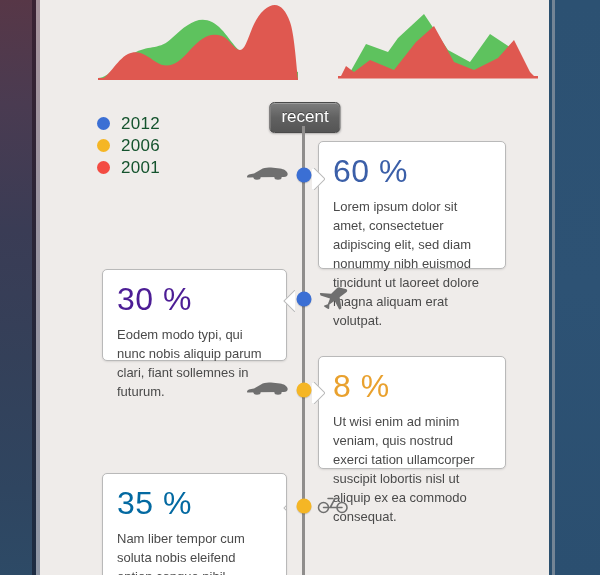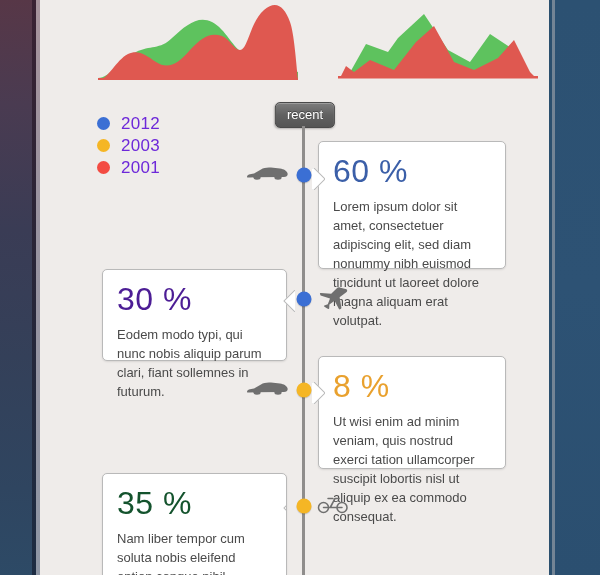--- a/index.html
+++ b/index.html
@@ -28,28 +28,28 @@
   
   .charts{position:absolute;left:0;top:0;width:512px;height:92px;}
   .chart{position:absolute;top:0;}
   .chart-left{left:58px;}
   .chart-right{left:298px;}
 
   
   .legend{position:absolute;left:57px;top:112px;}
   .legend-row{display:flex;align-items:center;height:22px;}
   .legend-dot{width:13px;height:13px;border-radius:50%;margin-right:11px;flex:0 0 auto;}
-  .legend-label{font-size:17px;color:#6d28d9;letter-spacing:.3px;line-height:1;}
+  .legend-label{font-size:17px;color:#14532d;letter-spacing:.3px;line-height:1;}
 
   
   .axis{position:absolute;left:262px;top:135px;width:3px;height:440px;background:#8f8d8c;}
   .axis-top{position:absolute;left:262px;top:126px;width:3px;height:14px;background:#8f8d8c;}
 
   .recent-badge{position:absolute;left:265px;top:102px;transform:translateX(-50%);
-    padding:4px 11px 5px;border-radius:5px;color:#fff;font-size:13px;
+    padding:4px 11px 5px;border-radius:5px;color:#fff;font-size:17px;
     background:linear-gradient(to bottom,#7d7d7d 0%,#616161 50%,#555555 100%);
     border:1px solid #4a4a4a;
     box-shadow:inset 0 1px 0 rgba(255,255,255,.25),0 1px 2px rgba(0,0,0,.25);
     text-shadow:0 -1px 0 rgba(0,0,0,.35);white-space:nowrap;}
 
   .node{position:absolute;left:263.5px;width:15px;height:15px;border-radius:50%;
     transform:translate(-50%,-50%);box-shadow:0 1px 1px rgba(0,0,0,.18);}
 
   .mode-icon{position:absolute;transform:translateY(-50%);color:#6f6f6f;}
 
@@ -100,21 +100,21 @@
 
     </div>
 
     <div class="legend">
       <div class="legend-row">
         <span class="legend-dot" style="background:#3b6fd4"></span>
         <span class="legend-label">2012</span>
       </div>
       <div class="legend-row">
         <span class="legend-dot" style="background:#f5b625"></span>
-        <span class="legend-label">2003</span>
+        <span class="legend-label">2006</span>
       </div>
       <div class="legend-row">
         <span class="legend-dot" style="background:#f34b42"></span>
         <span class="legend-label">2001</span>
       </div>
     </div>
 
     <div class="recent-badge">recent</div>
     <div class="axis-top"></div>
     <div class="axis"></div>
@@ -180,21 +180,21 @@
         <circle cx="6.5" cy="14.5" r="5"></circle>
         <circle cx="25" cy="14.5" r="5"></circle>
         <path d="M6.5,14.5 L13,14.5 L18,5.5 L22,5.5 M13,14.5 L20,14.5 L25,14.5
                  M18,5.5 L13.6,14.2 M11,5.5 L16,5.5" stroke-linecap="round"></path>
       </svg>
     </span>
     <div class="card card-left" style="top:473px;width:185px;height:110px;overflow:hidden;">
       <div class="notch notch-left" style="left:179px;top:23px;">
           <i></i>
         </div>
-      <div class="card-pct" style="color:#14532d">35 %</div>
+      <div class="card-pct" style="color:#0369a1">35 %</div>
       <div class="card-body">Nam liber tempor cum soluta nobis eleifend option congue nihil imperdiet doming id quod mazim placerat facer possim</div>
     </div>
 
   </div>
 
   <div class="edge-right-inner"></div>
   <div class="edge-right-line"></div>
   <div class="edge edge-right"></div>
 
 </div>

